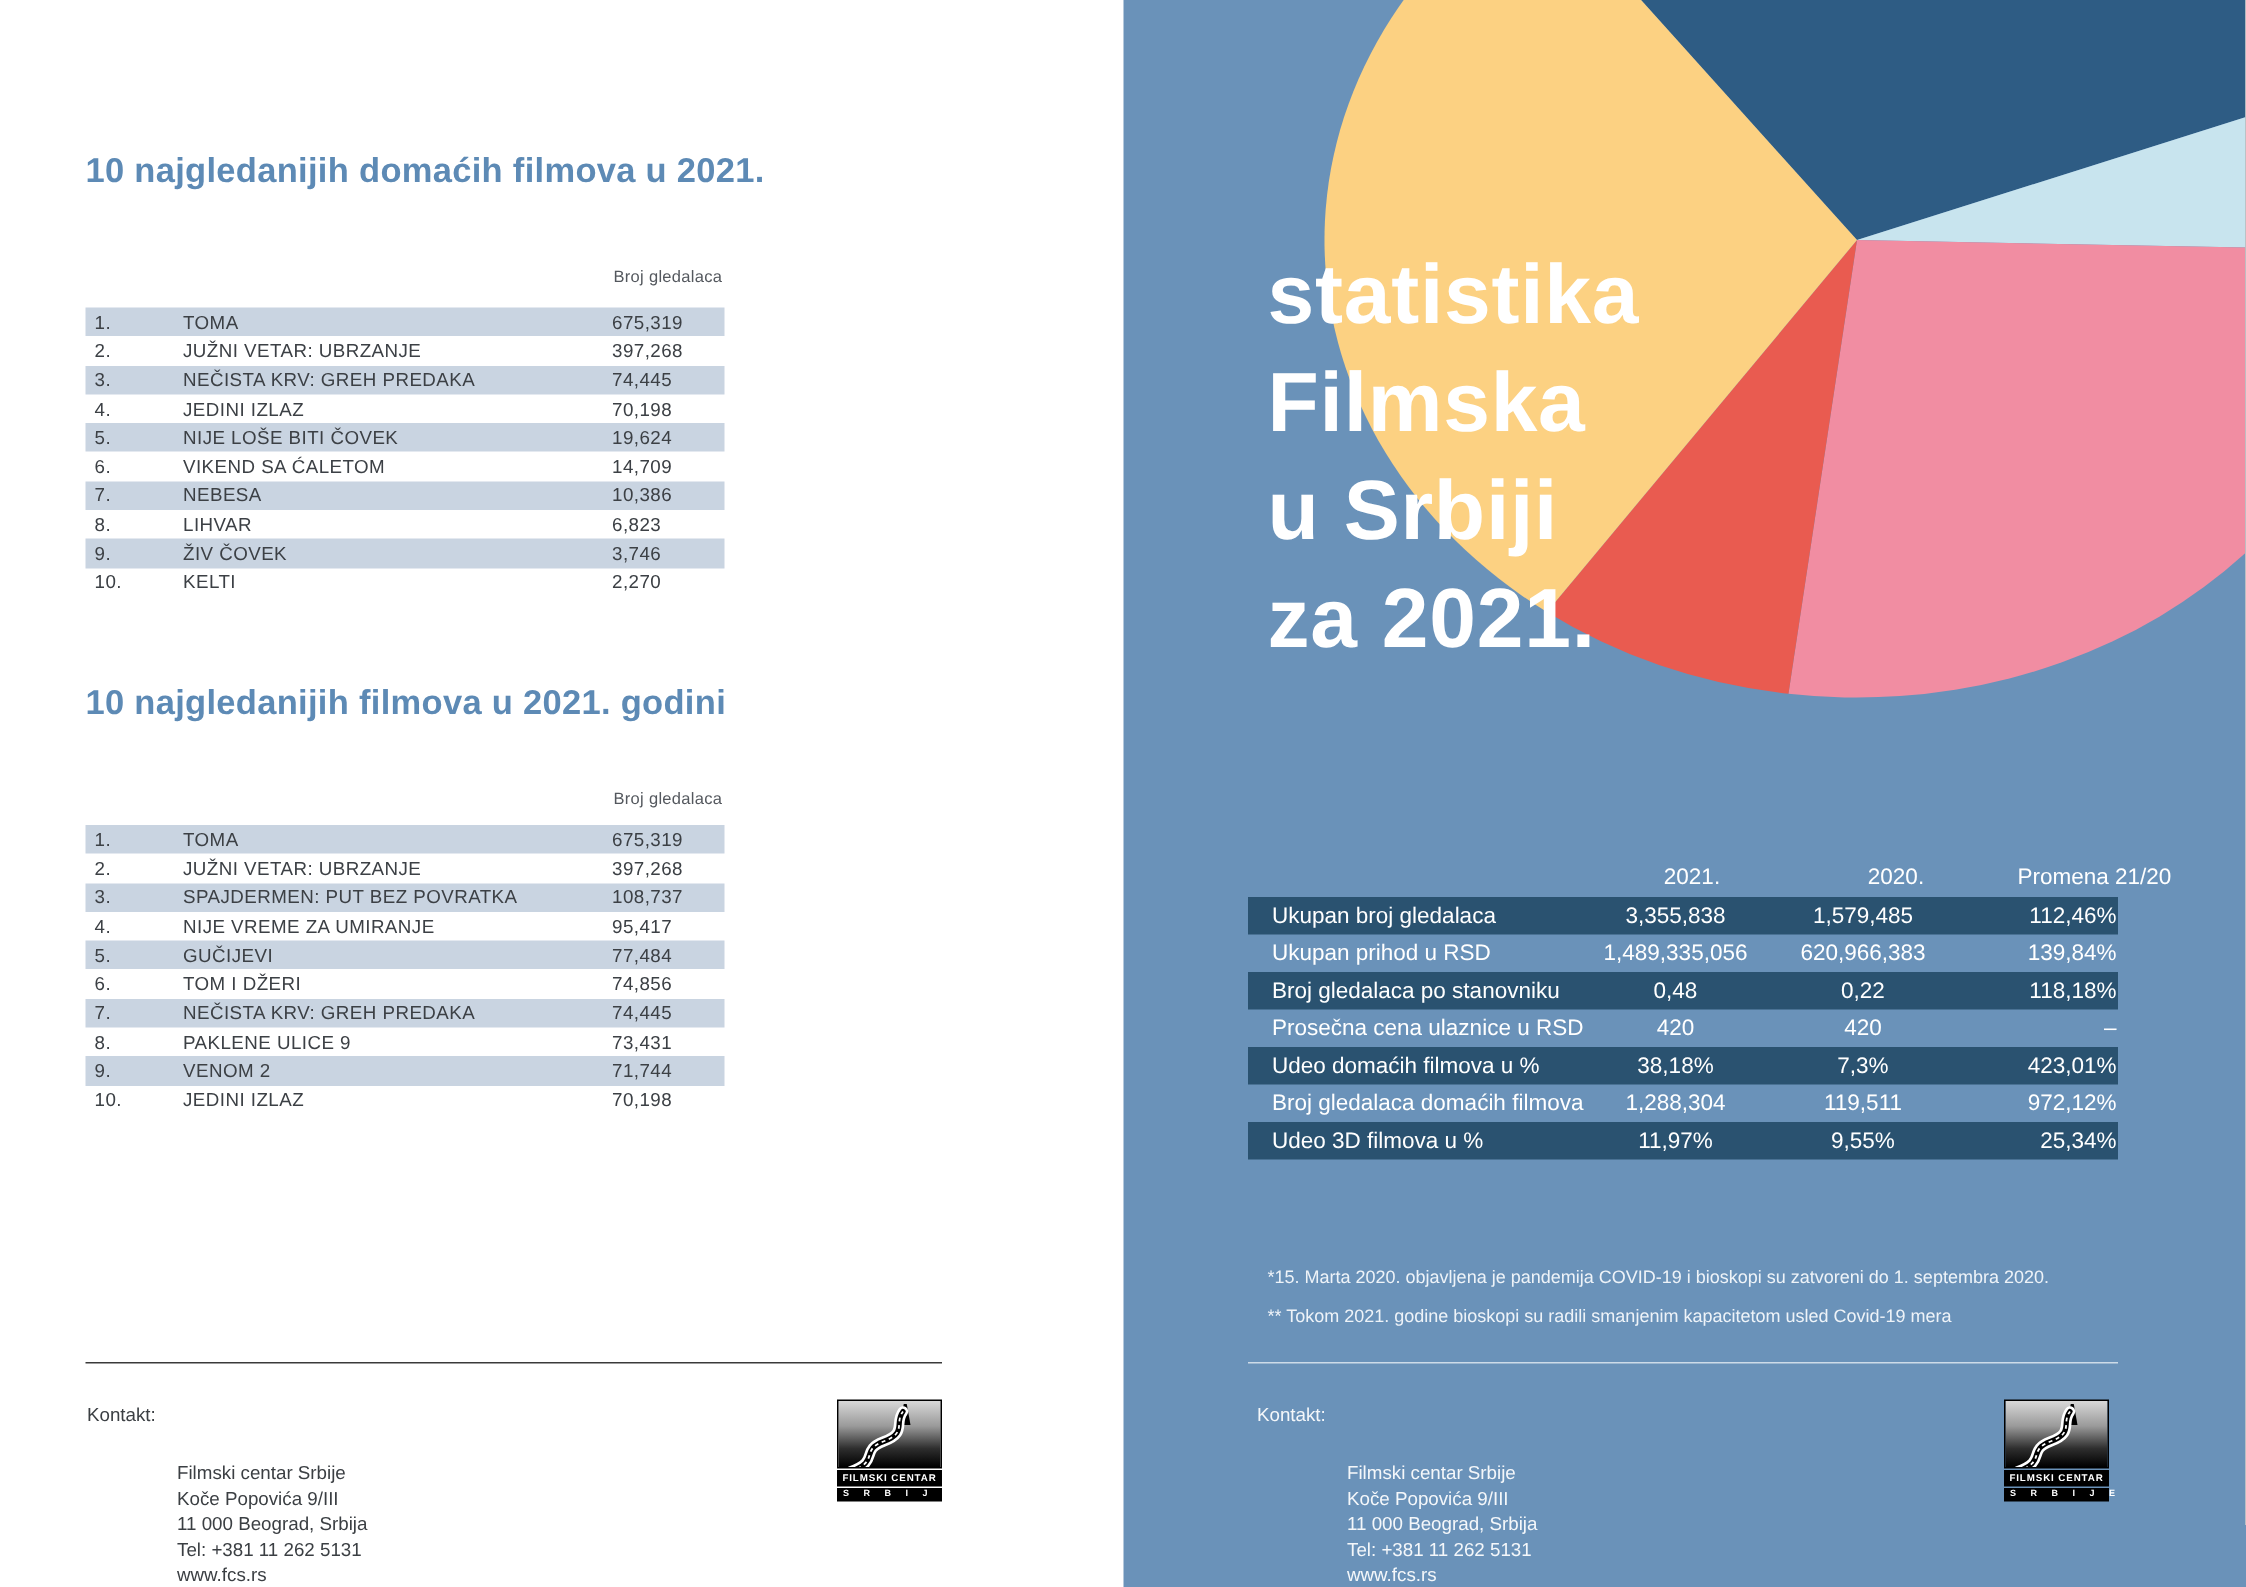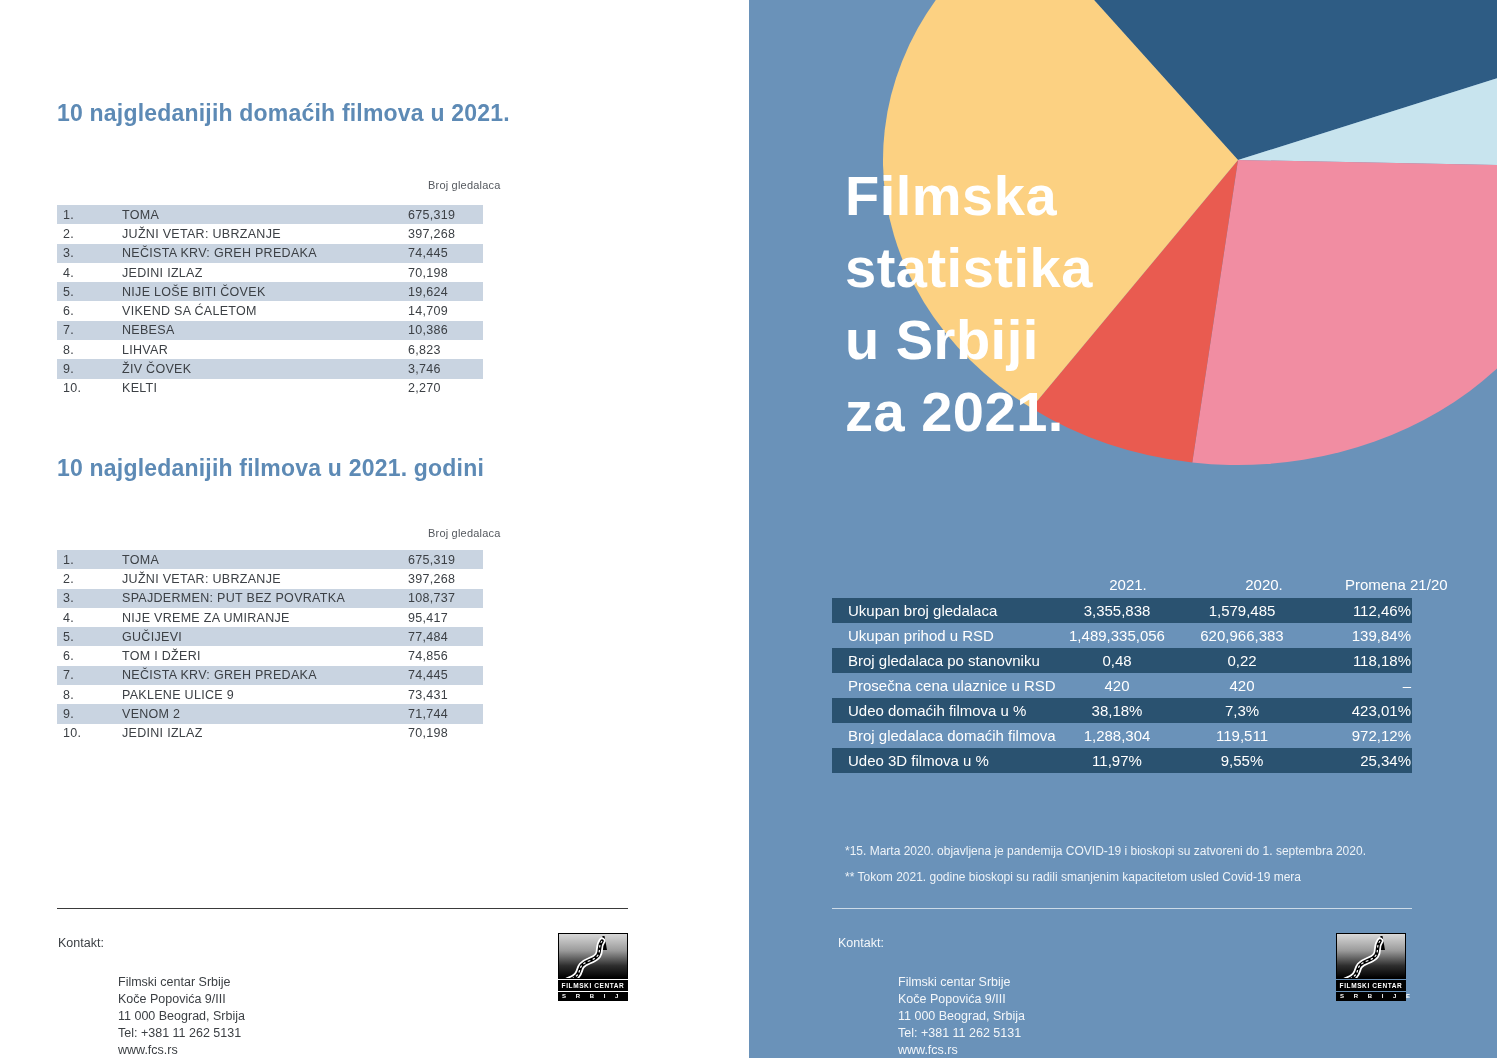--- a/index.html
+++ b/index.html
@@ -2,21 +2,21 @@
 <html><head>
 <meta charset="utf-8">
 <style>
   html,body{margin:0;padding:0;background:#9a9a9a;}
   .page{position:relative;width:1497px;height:1058px;margin:0 auto;overflow:hidden;
         font-family:"Liberation Sans", sans-serif;background:#ffffff;}
   
   .left-panel{position:absolute;left:0;top:0;width:749px;height:1058px;background:#ffffff;}
   .sec-title{position:absolute;left:57px;margin:0;font-size:23px;font-weight:bold;
              color:#5d8ab5;letter-spacing:.2px;}
-  .col-header{position:absolute;left:428px;font-size:11px;color:#54585e;letter-spacing:.2px;}
+  .col-header{position:absolute;left:409px;font-size:11px;color:#54585e;letter-spacing:.2px;}
   .film-table{position:absolute;left:57px;width:426px;}
   .t-row{display:grid;grid-template-columns:65px 286px 1fr;align-items:center;height:19.3px;
          font-size:12.5px;color:#3c4045;letter-spacing:.3px;}
   .t-row.odd{background:#c9d4e1;}
   .c-rank{padding-left:6px;}
   .c-title{white-space:nowrap;}
   .c-val{white-space:nowrap;}
   .rule-left{position:absolute;left:57px;top:908px;width:571px;height:0;
              border-top:1px solid #3a3a3a;}
   .kontakt-label{position:absolute;font-size:12.5px;}
@@ -202,22 +202,22 @@
 
     <svg id="pie" class="pie-svg" width="748" height="560" viewBox="0 0 748 560">
         <path d="M 489 160 L 271.9 -81.3 A 355 305 0 0 1 822.2 54.7 Z" fill="#2e5c84"></path>
         <path d="M 489 160 L 822.2 54.7 A 355 305 0 0 1 843.9 166.9 Z" fill="#c8e4ee"></path>
         <path d="M 489 160 L 843.9 166.9 A 355 305 0 0 1 443.3 462.5 Z" fill="#f18da2"></path>
         <path d="M 489 160 L 443.3 462.5 A 355 305 0 0 1 282.3 408.0 Z" fill="#e95b50"></path>
         <path d="M 489 160 L 282.3 408.0 A 355 305 0 0 1 271.9 -81.3 Z" fill="#fcd182"></path>
       </svg>
 
     <h1 class="cover-title" id="cover-title">
+        <div>statistika</div>
         <div>Filmska</div>
-        <div>statistika</div>
         <div>u Srbiji</div>
         <div>za 2021.</div>
       </h1>
 
     <div class="stats">
       <div class="s-grid s-head">
         <span></span>
         <span class="h-col">2021.</span>
         <span class="h-col">2020.</span>
         <span class="h-col h-change">Promena 21/20</span>

